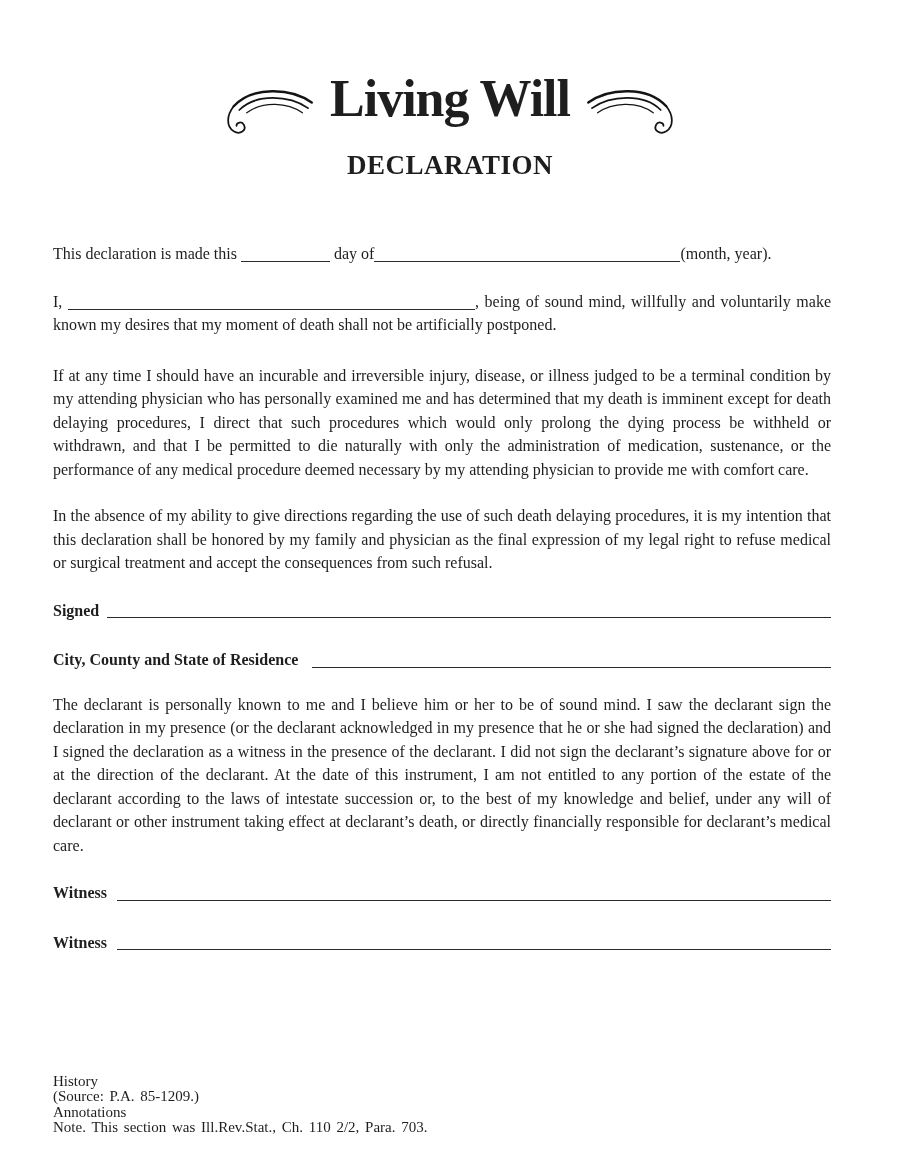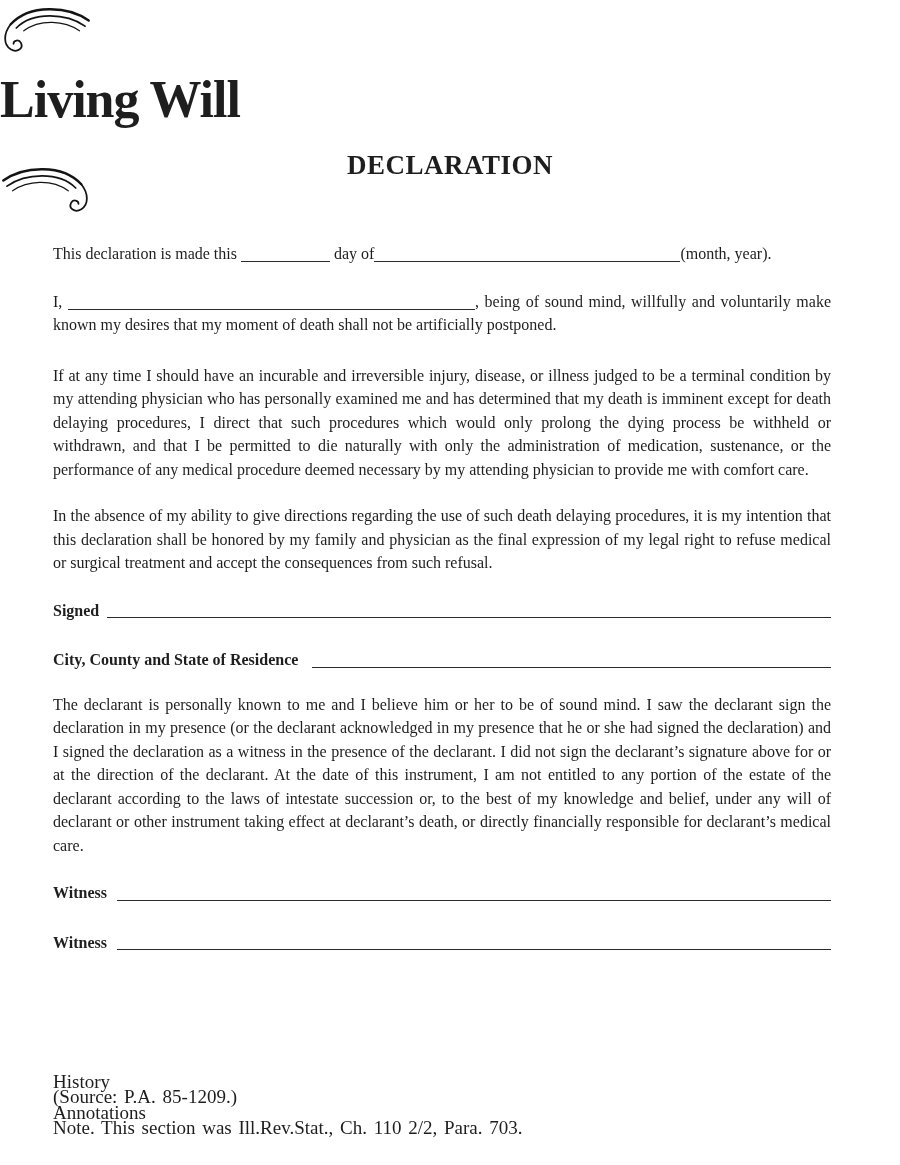--- a/index.html
+++ b/index.html
@@ -21,21 +21,20 @@
   }
 
   
   .title-block { padding-top: 68px; text-align: center; }
   .title-row {
     display: flex;
     justify-content: center;
     align-items: flex-start;
     gap: 15px;
     height: 64px;
-    flex-direction: column;
   }
   .doc-title {
     font-size: 52px;
     font-weight: 700;
     letter-spacing: -1px;
     line-height: 62px;
     white-space: nowrap;
   }
   .flourish { width: 92px; height: 52px; margin-top: 16px; flex: 0 0 auto; }
   .flourish-right { transform: scaleX(-1); }
@@ -82,21 +81,21 @@
     border-bottom: 1.4px solid var(--line);
     margin-bottom: 4px;
     margin-left: 8px;
   }
   .residence-row .fill { margin-left: 14px; }
   .witness-row-1 .fill, .witness-row-2 .fill { margin-left: 10px; }
 
   
   .footnotes {
     margin-top: 120px;
-    font-size: 19px;
+    font-size: 15px;
     line-height: 15.4px;
     word-spacing: 2px;
   }
 </style>
 </head>
 <body>
 
 <div class="page">
 
   <header class="title-block">

